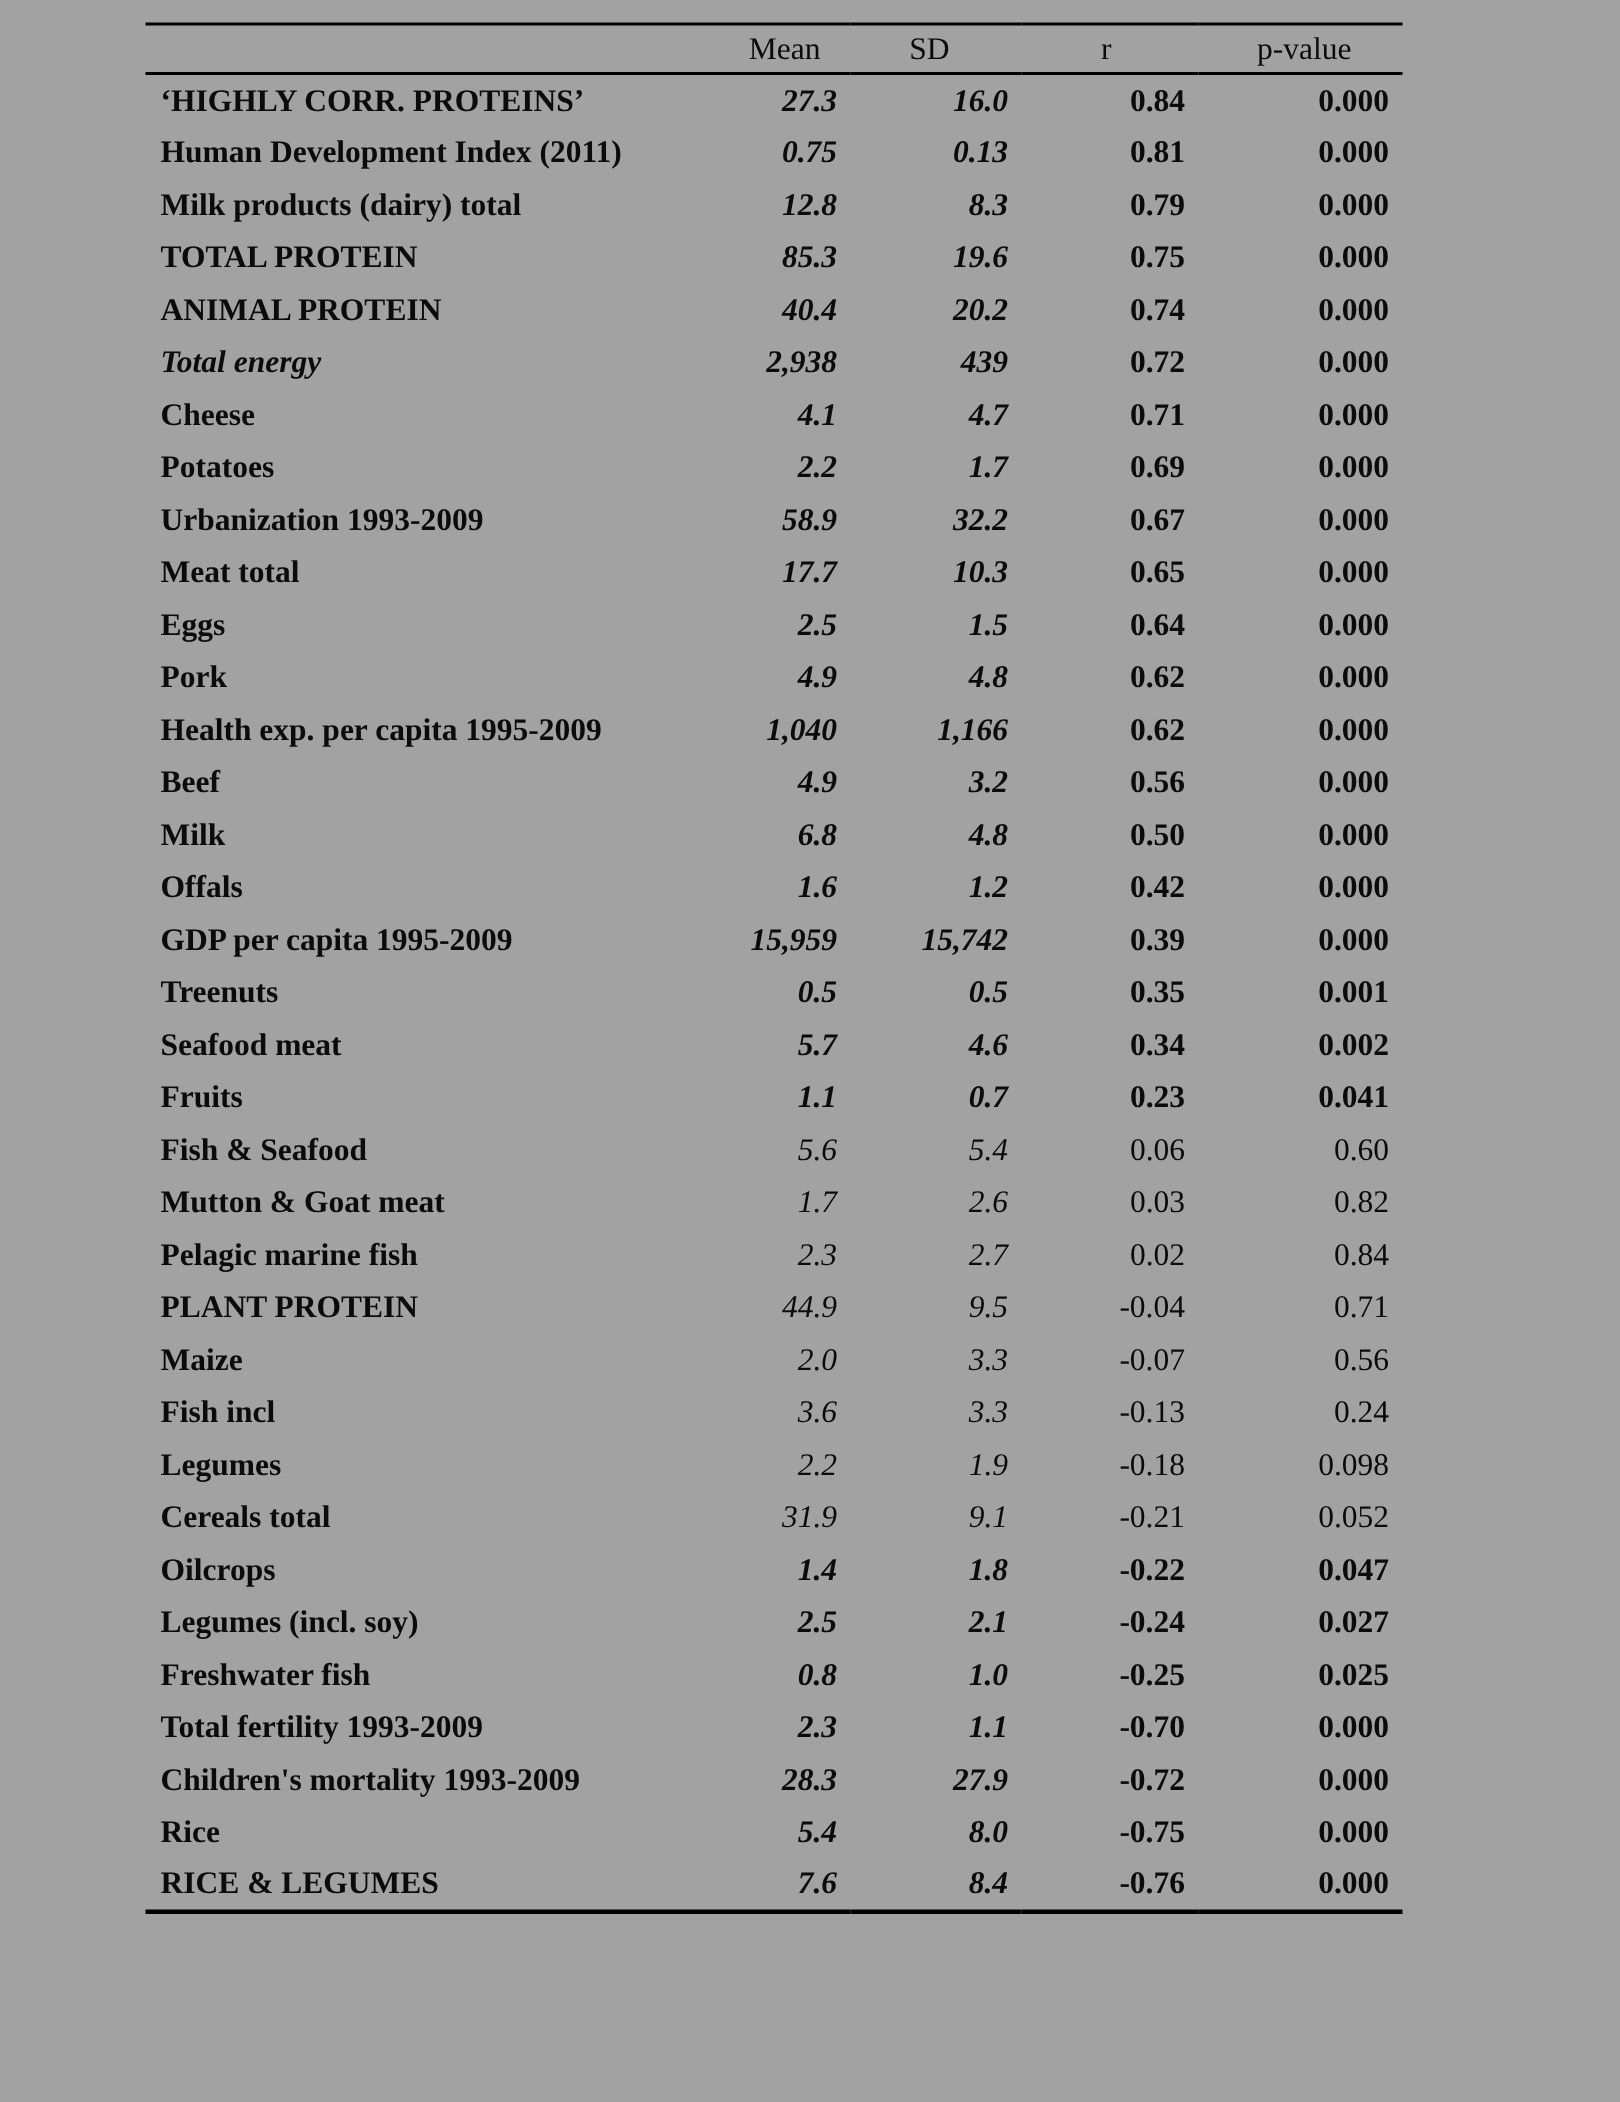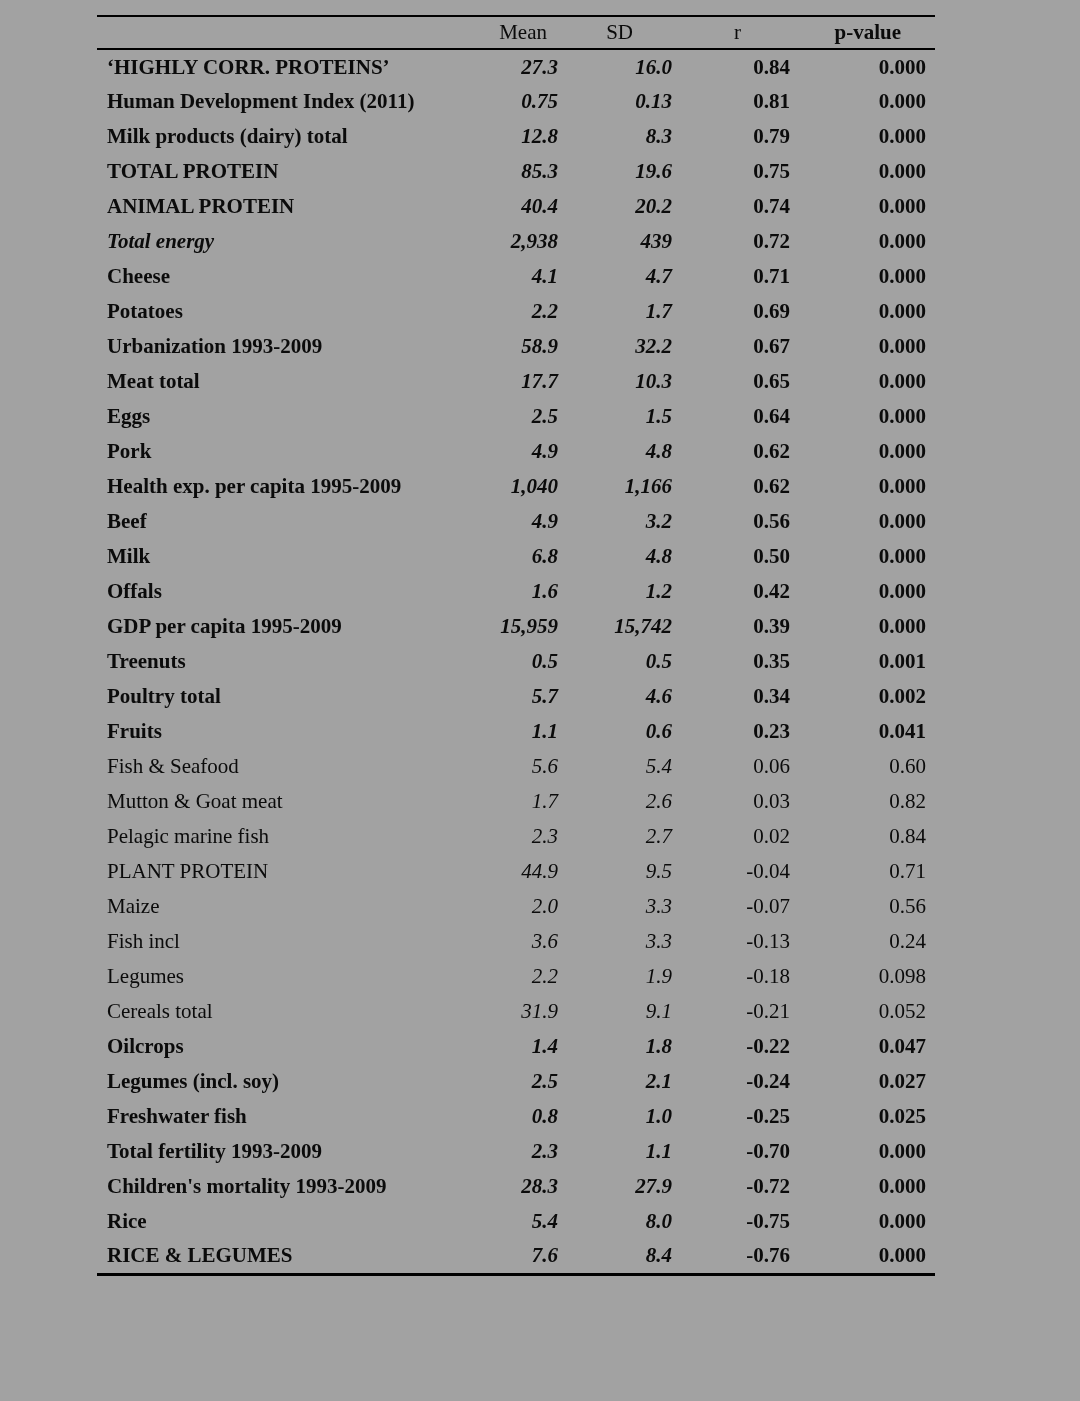--- a/index.html
+++ b/index.html
@@ -44,25 +44,26 @@
     white-space: nowrap;
     vertical-align: middle;
   }
   th {
     font-weight: normal;
     text-align: right;
   }
   th.h-mean { padding-right: 20px; }
   th.h-sd   { padding-right: 48px; }
   th.h-r    { padding-right: 58px; }
-  th.h-p    { padding-right: 34px; font-weight: bold; }
+  th.h-p    { padding-right: 34px; }
 
   td.c-label {
     text-align: left;
     padding-left: 10px;
+    font-weight: bold;
   }
   td.c-mean, td.c-sd {
     text-align: right;
     padding-right: 9px;
     font-style: italic;
   }
   td.c-r, td.c-p {
     text-align: right;
     padding-right: 9px;
   }
@@ -210,30 +211,30 @@
         <td class="c-p">0.000</td>
       </tr>
       <tr class="bold">
         <td class="c-label">Treenuts</td>
         <td class="c-mean">0.5</td>
         <td class="c-sd">0.5</td>
         <td class="c-r">0.35</td>
         <td class="c-p">0.001</td>
       </tr>
       <tr class="bold">
-        <td class="c-label">Poultry total</td>
+        <td class="c-label">Seafood meat</td>
         <td class="c-mean">5.7</td>
         <td class="c-sd">4.6</td>
         <td class="c-r">0.34</td>
         <td class="c-p">0.002</td>
       </tr>
       <tr class="bold">
         <td class="c-label">Fruits</td>
         <td class="c-mean">1.1</td>
-        <td class="c-sd">0.6</td>
+        <td class="c-sd">0.7</td>
         <td class="c-r">0.23</td>
         <td class="c-p">0.041</td>
       </tr>
       <tr>
         <td class="c-label">Fish &amp; Seafood</td>
         <td class="c-mean">5.6</td>
         <td class="c-sd">5.4</td>
         <td class="c-r">0.06</td>
         <td class="c-p">0.60</td>
       </tr>

